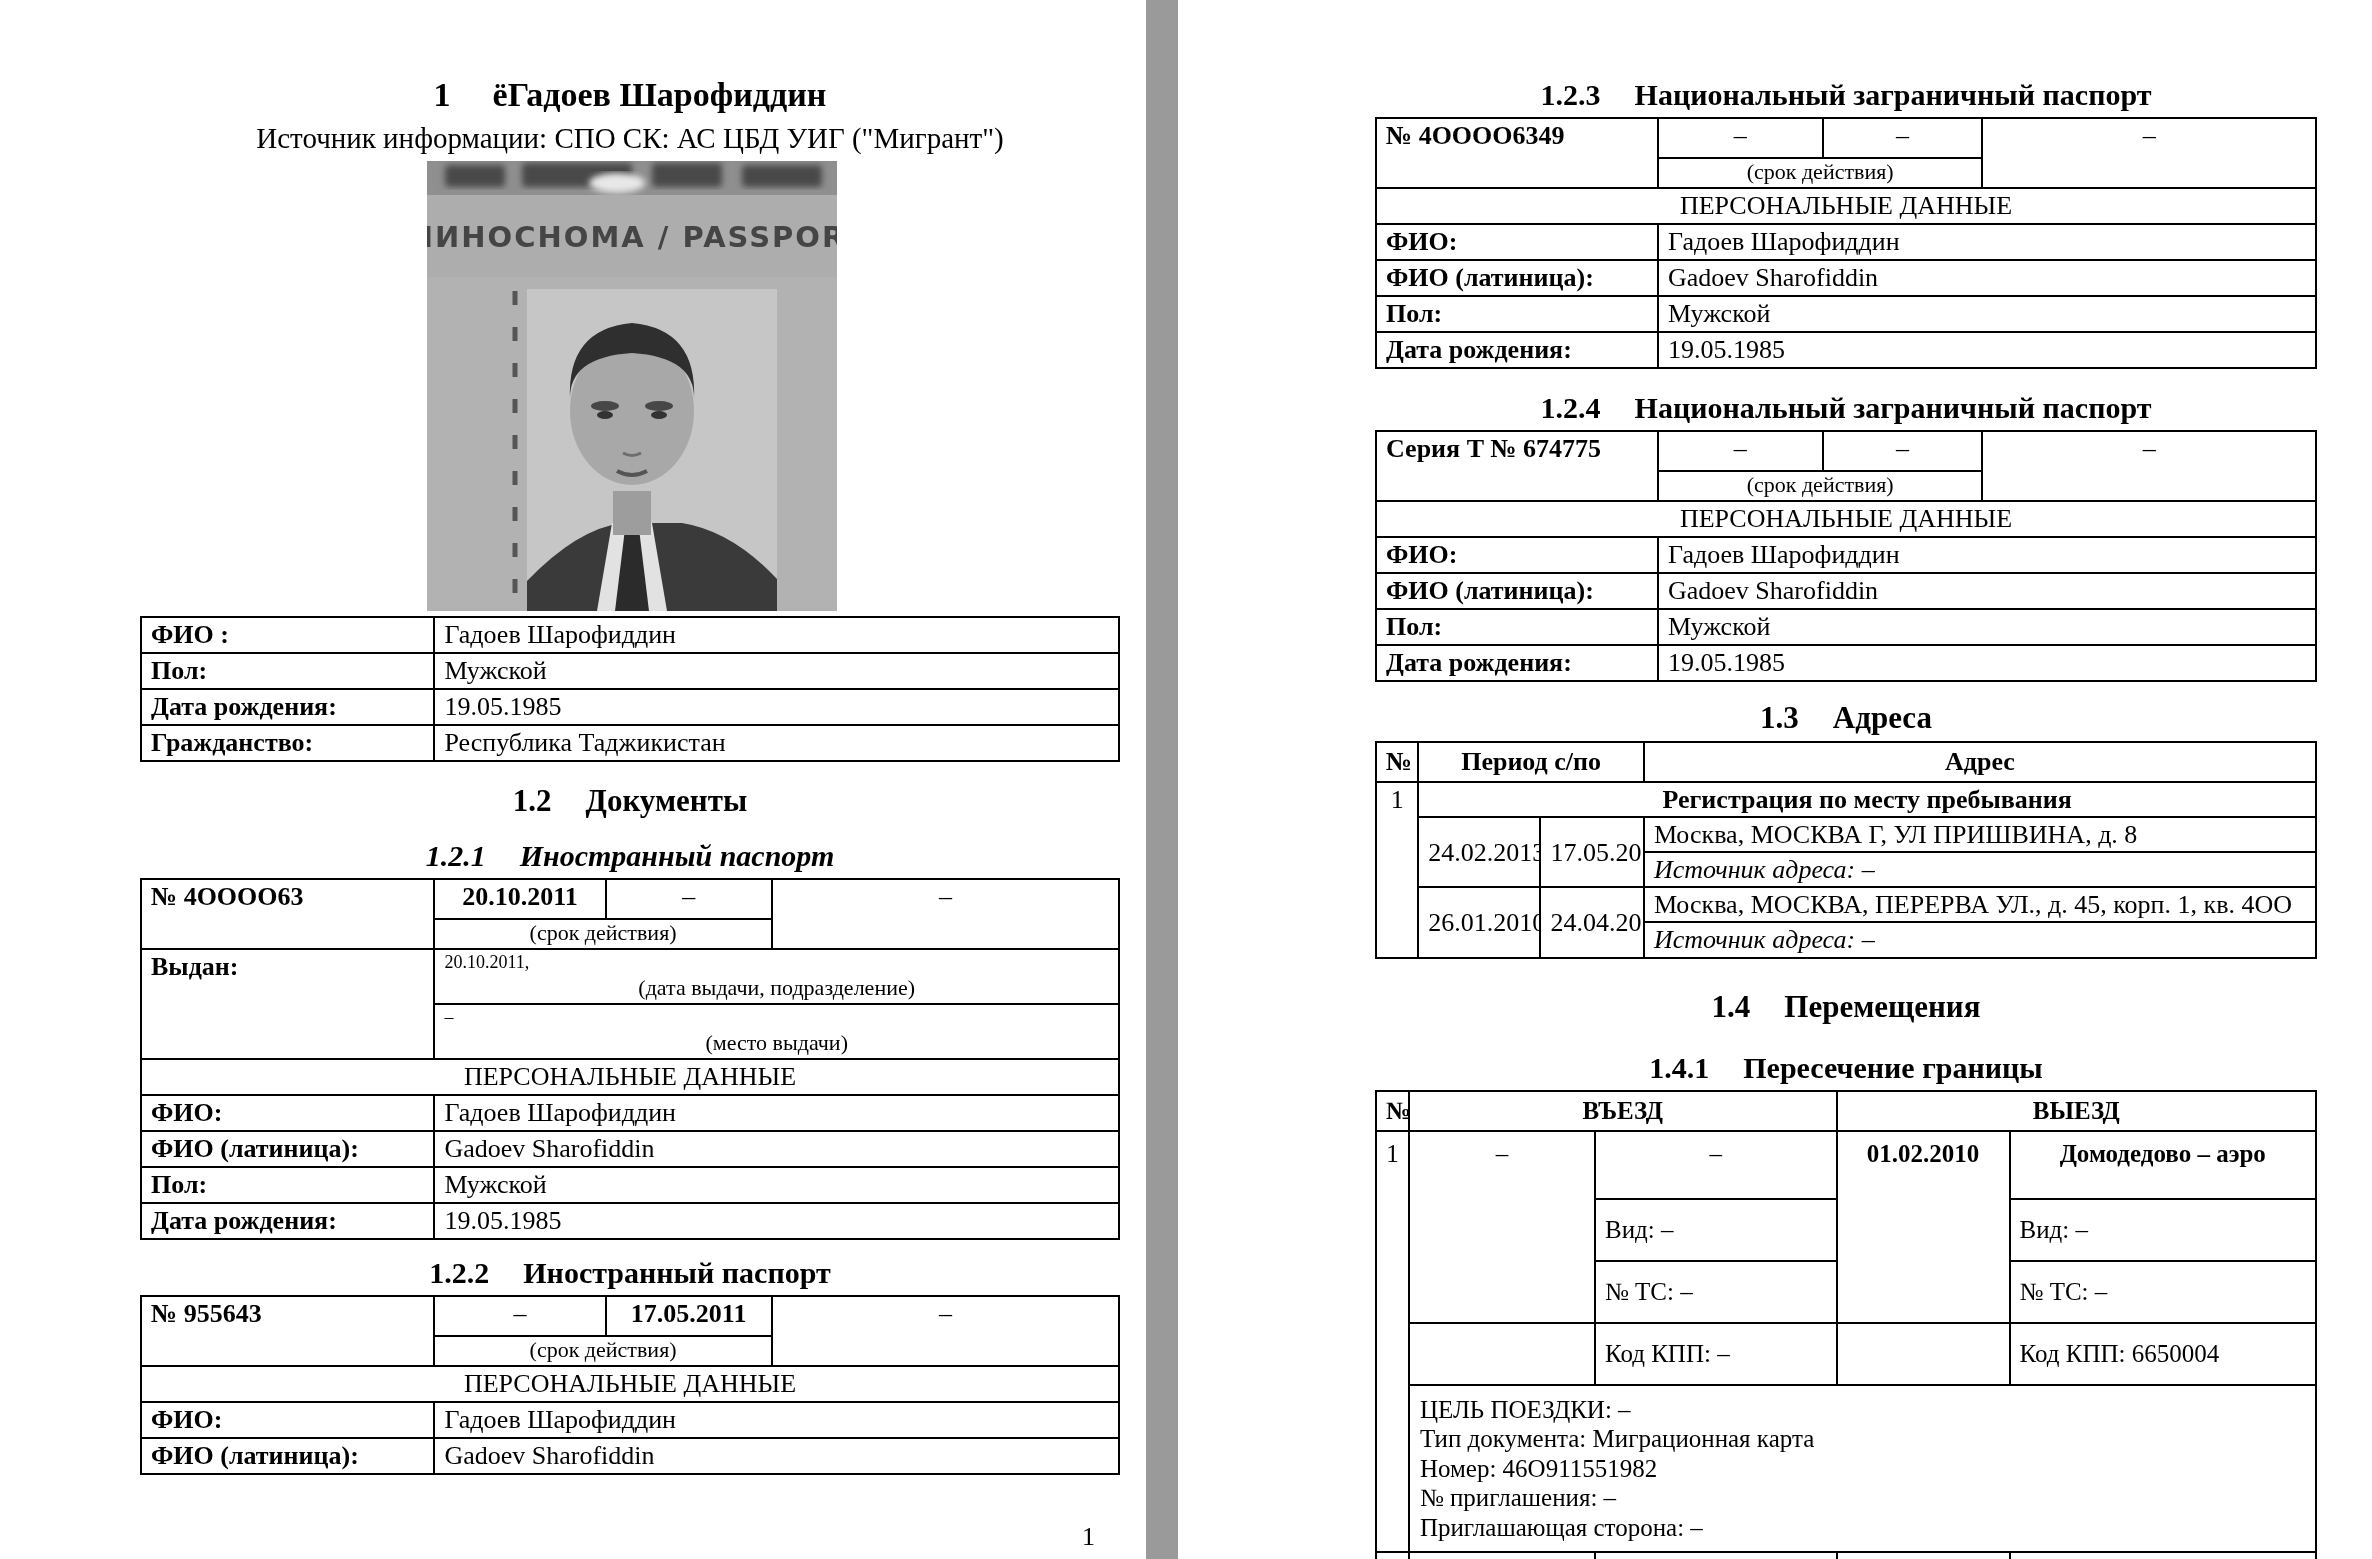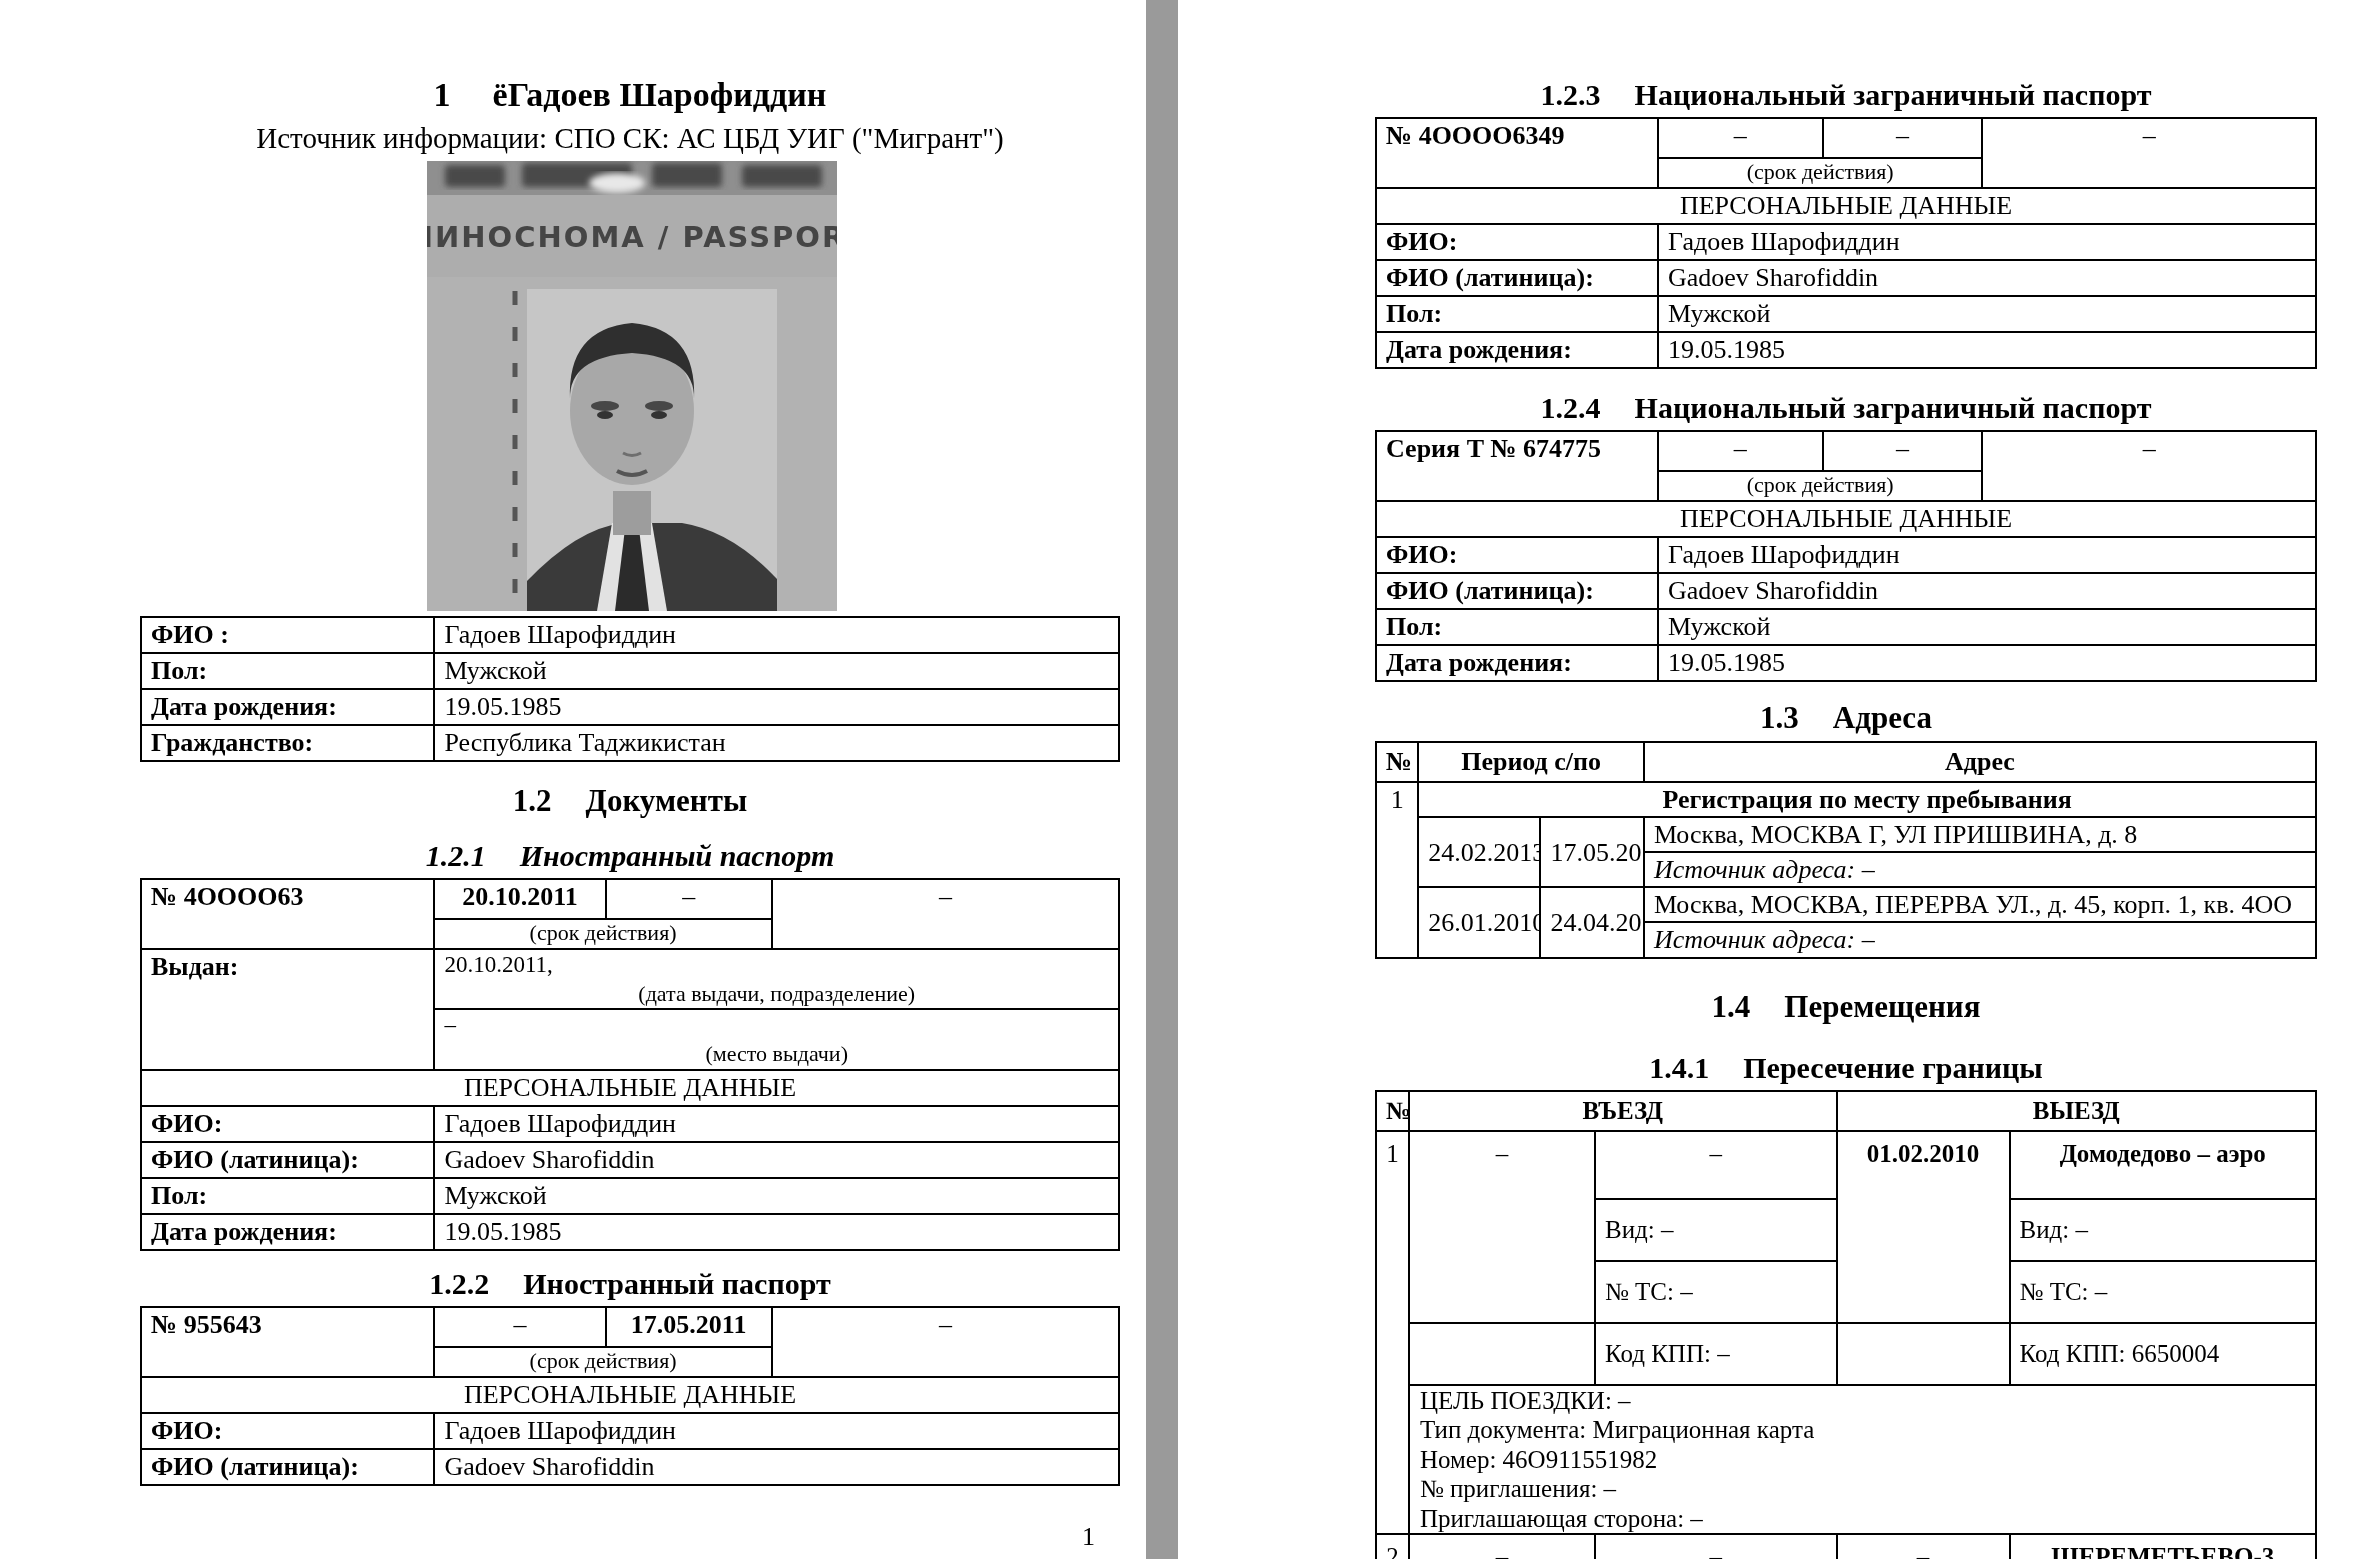--- a/index.html
+++ b/index.html
@@ -29,31 +29,31 @@
   .photo{display:block;margin:6px auto 0 287px;}
   table{width:100%;border-collapse:collapse;table-layout:fixed;}
   table,td{border:2px solid #000;}
   td{padding:2px 9px;font-size:26px;line-height:1.12;vertical-align:middle;overflow:hidden;}
   .tmt{margin-top:5px;}
   .b{font-weight:bold;}
   .c{text-align:center;}
   .i{font-style:italic;}
   .top{vertical-align:top;}
   .cap{font-size:22px;text-align:center;line-height:1.0;padding-top:0;}
-  .vcell .val{text-align:left;font-size:23px;}
+  .vcell .val{text-align:left;font-size:18px;}
   .vcell .cc{text-align:center;font-size:22px;margin-top:4px;}
   .persh{height:30px;}
   .lrow td{height:30px;}
   .docrow1 td{height:34px;}
   .srok{height:26px;}
   .addr td{font-size:26px;}
   .cross td{font-size:25px;}
   .cross .bigrow td{height:56px;vertical-align:top;padding-top:8px;}
   .cross .sub{height:22px;padding:16px 9px;}
-  .cross .det{padding:0 10px;line-height:1.18;font-size:25px;}
+  .cross .det{padding:9px 10px;line-height:1.18;font-size:25px;}
   .hdrow td{height:34px;}
   .pageno{position:absolute;font-size:26px;}
   .pn1{left:1082px;top:1522px;}
 </style>
 </head>
 <body>
 
 <div class="divider"></div>
 
 <div class="page p1">

